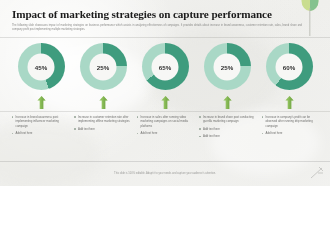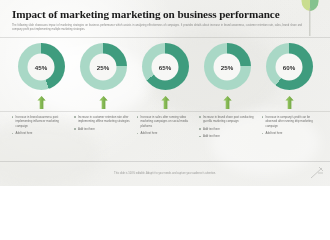--- a/index.html
+++ b/index.html
@@ -242,21 +242,21 @@
     <rect x="13.4" y="16" width="0.9" height="28" fill="#b9bcb4"></rect>
   </svg>
 
   <svg class="corner-deco" viewBox="0 0 18 18">
     <path d="M3 14 L14 4" stroke="#8a8a88" stroke-width="0.7" fill="none"></path>
     <path d="M11 3 L15 7" stroke="#8a8a88" stroke-width="0.7" fill="none"></path>
     <path d="M10 9 L15 9" stroke="#8a8a88" stroke-width="0.7" fill="none"></path>
   </svg>
 
   <div class="header">
-    <h1 class="title">Impact of marketing marketing on business performance</h1>
+    <h1 class="title">Impact of marketing strategies on capture performance</h1>
     <div class="subtitle">The following slide showcases impact of marketing strategies on business performance which assists in analyzing effectiveness of campaigns. It provides details about increase in brand awareness, customer retention rate, sales, brand share and company profit post implementing multiple marketing strategies.</div>
   </div>
   <div class="header-rule"></div>
 
   <div class="donut-row" id="donutRow">
       <div class="donut-cell">
         <div class="donut" style="background: conic-gradient(rgb(63, 156, 126) 0deg, rgb(63, 156, 126) 162deg, rgb(169, 216, 198) 162deg, rgb(169, 216, 198) 360deg);">
           <div class="donut-hole" style="background: rgb(247, 247, 245);">
             <span class="donut-value" style="color: rgb(47, 47, 47);">45%</span>
           </div>

